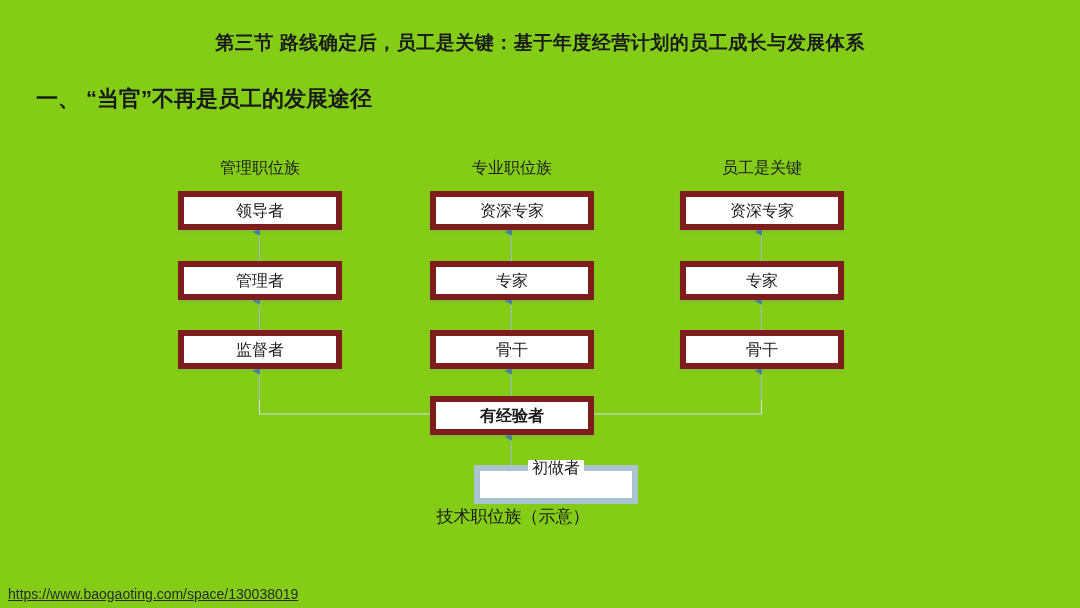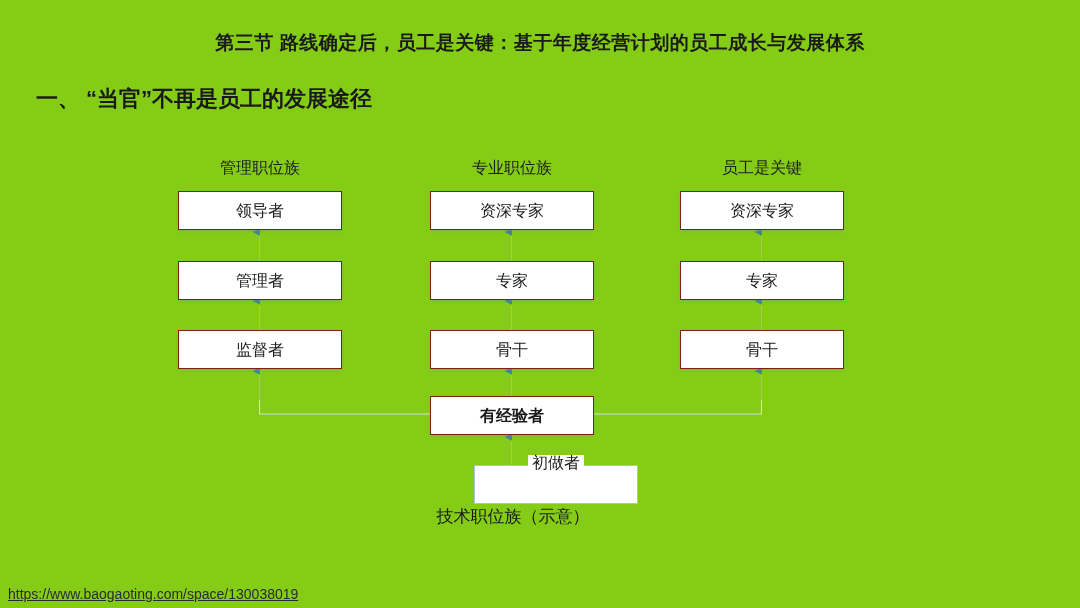--- a/index.html
+++ b/index.html
@@ -54,21 +54,21 @@
     color: #1d1d1d;
     white-space: nowrap;
   }
 
   
   .node {
     position: absolute;
     width: 164px;
     height: 39px;
     box-sizing: border-box;
-    border: 1px solid #7f1d1d;
+    border: 6px solid #7f1d1d;
     background: #ffffff;
     box-shadow: 0 2px 3px -1px rgba(120,140,150,0.42);
     display: flex;
     align-items: center;
     justify-content: center;
   }
   .node .node-label {
     font-size: 16px;
     color: #1a1a1a;
     white-space: nowrap;

